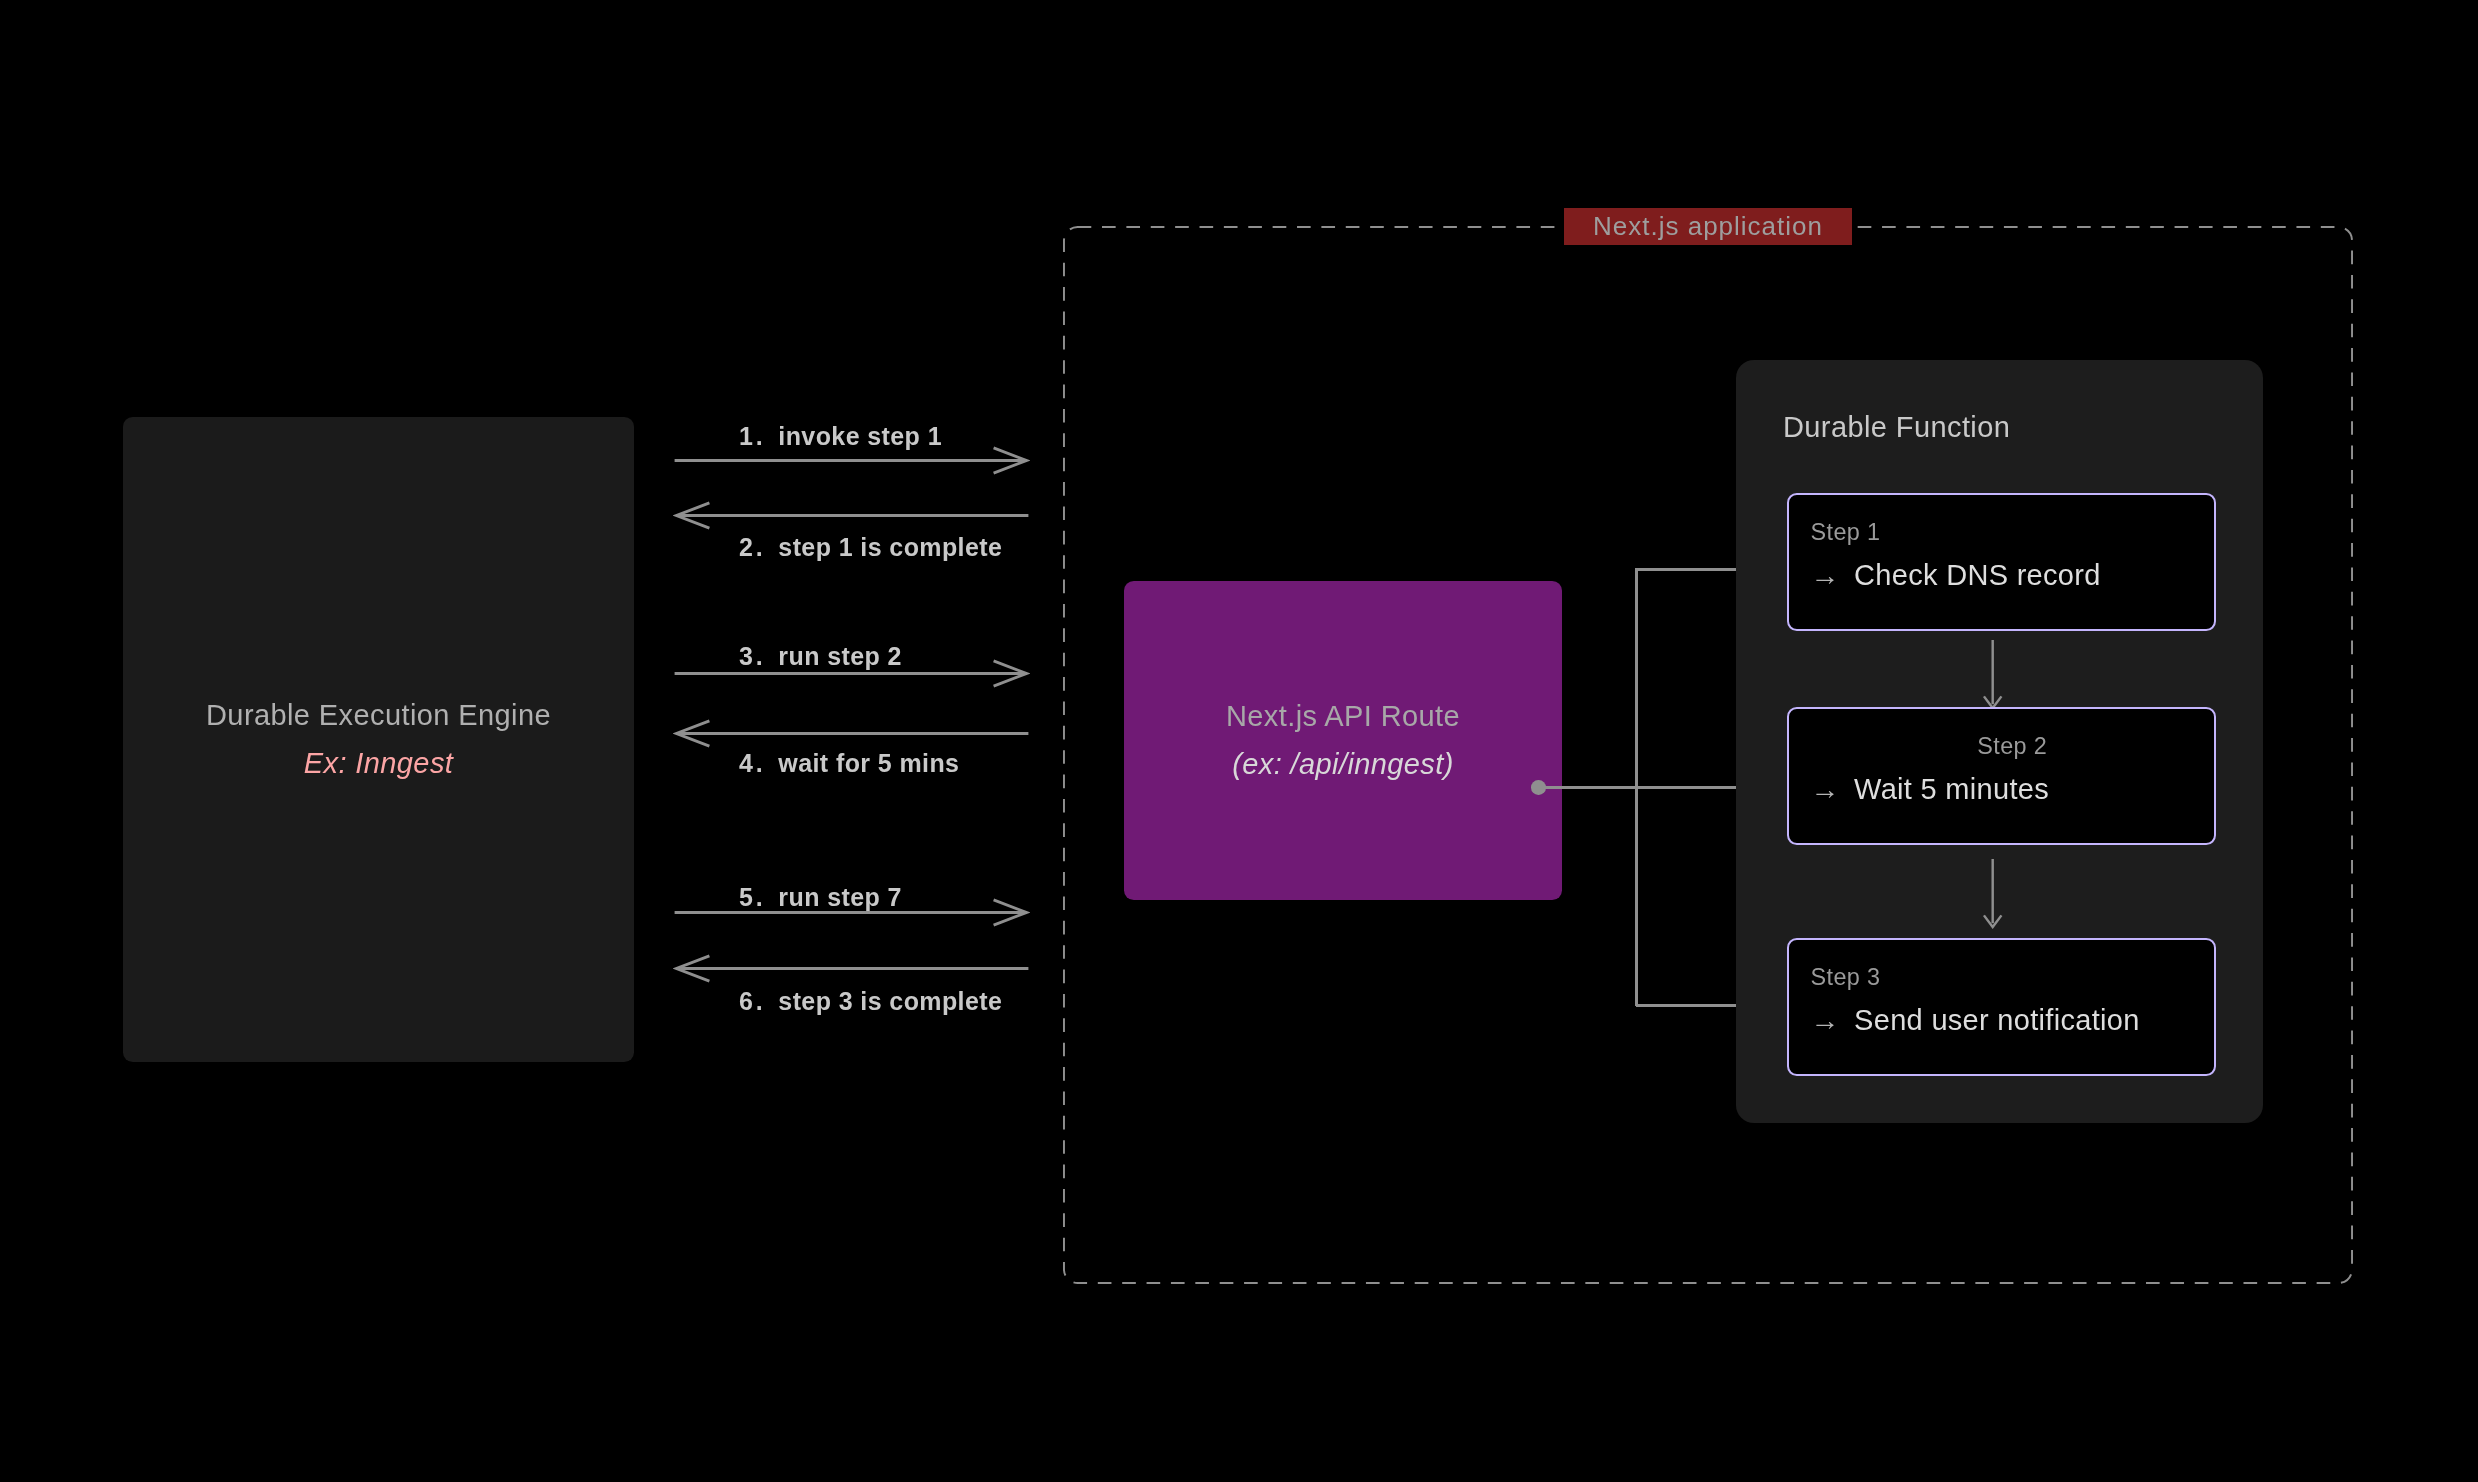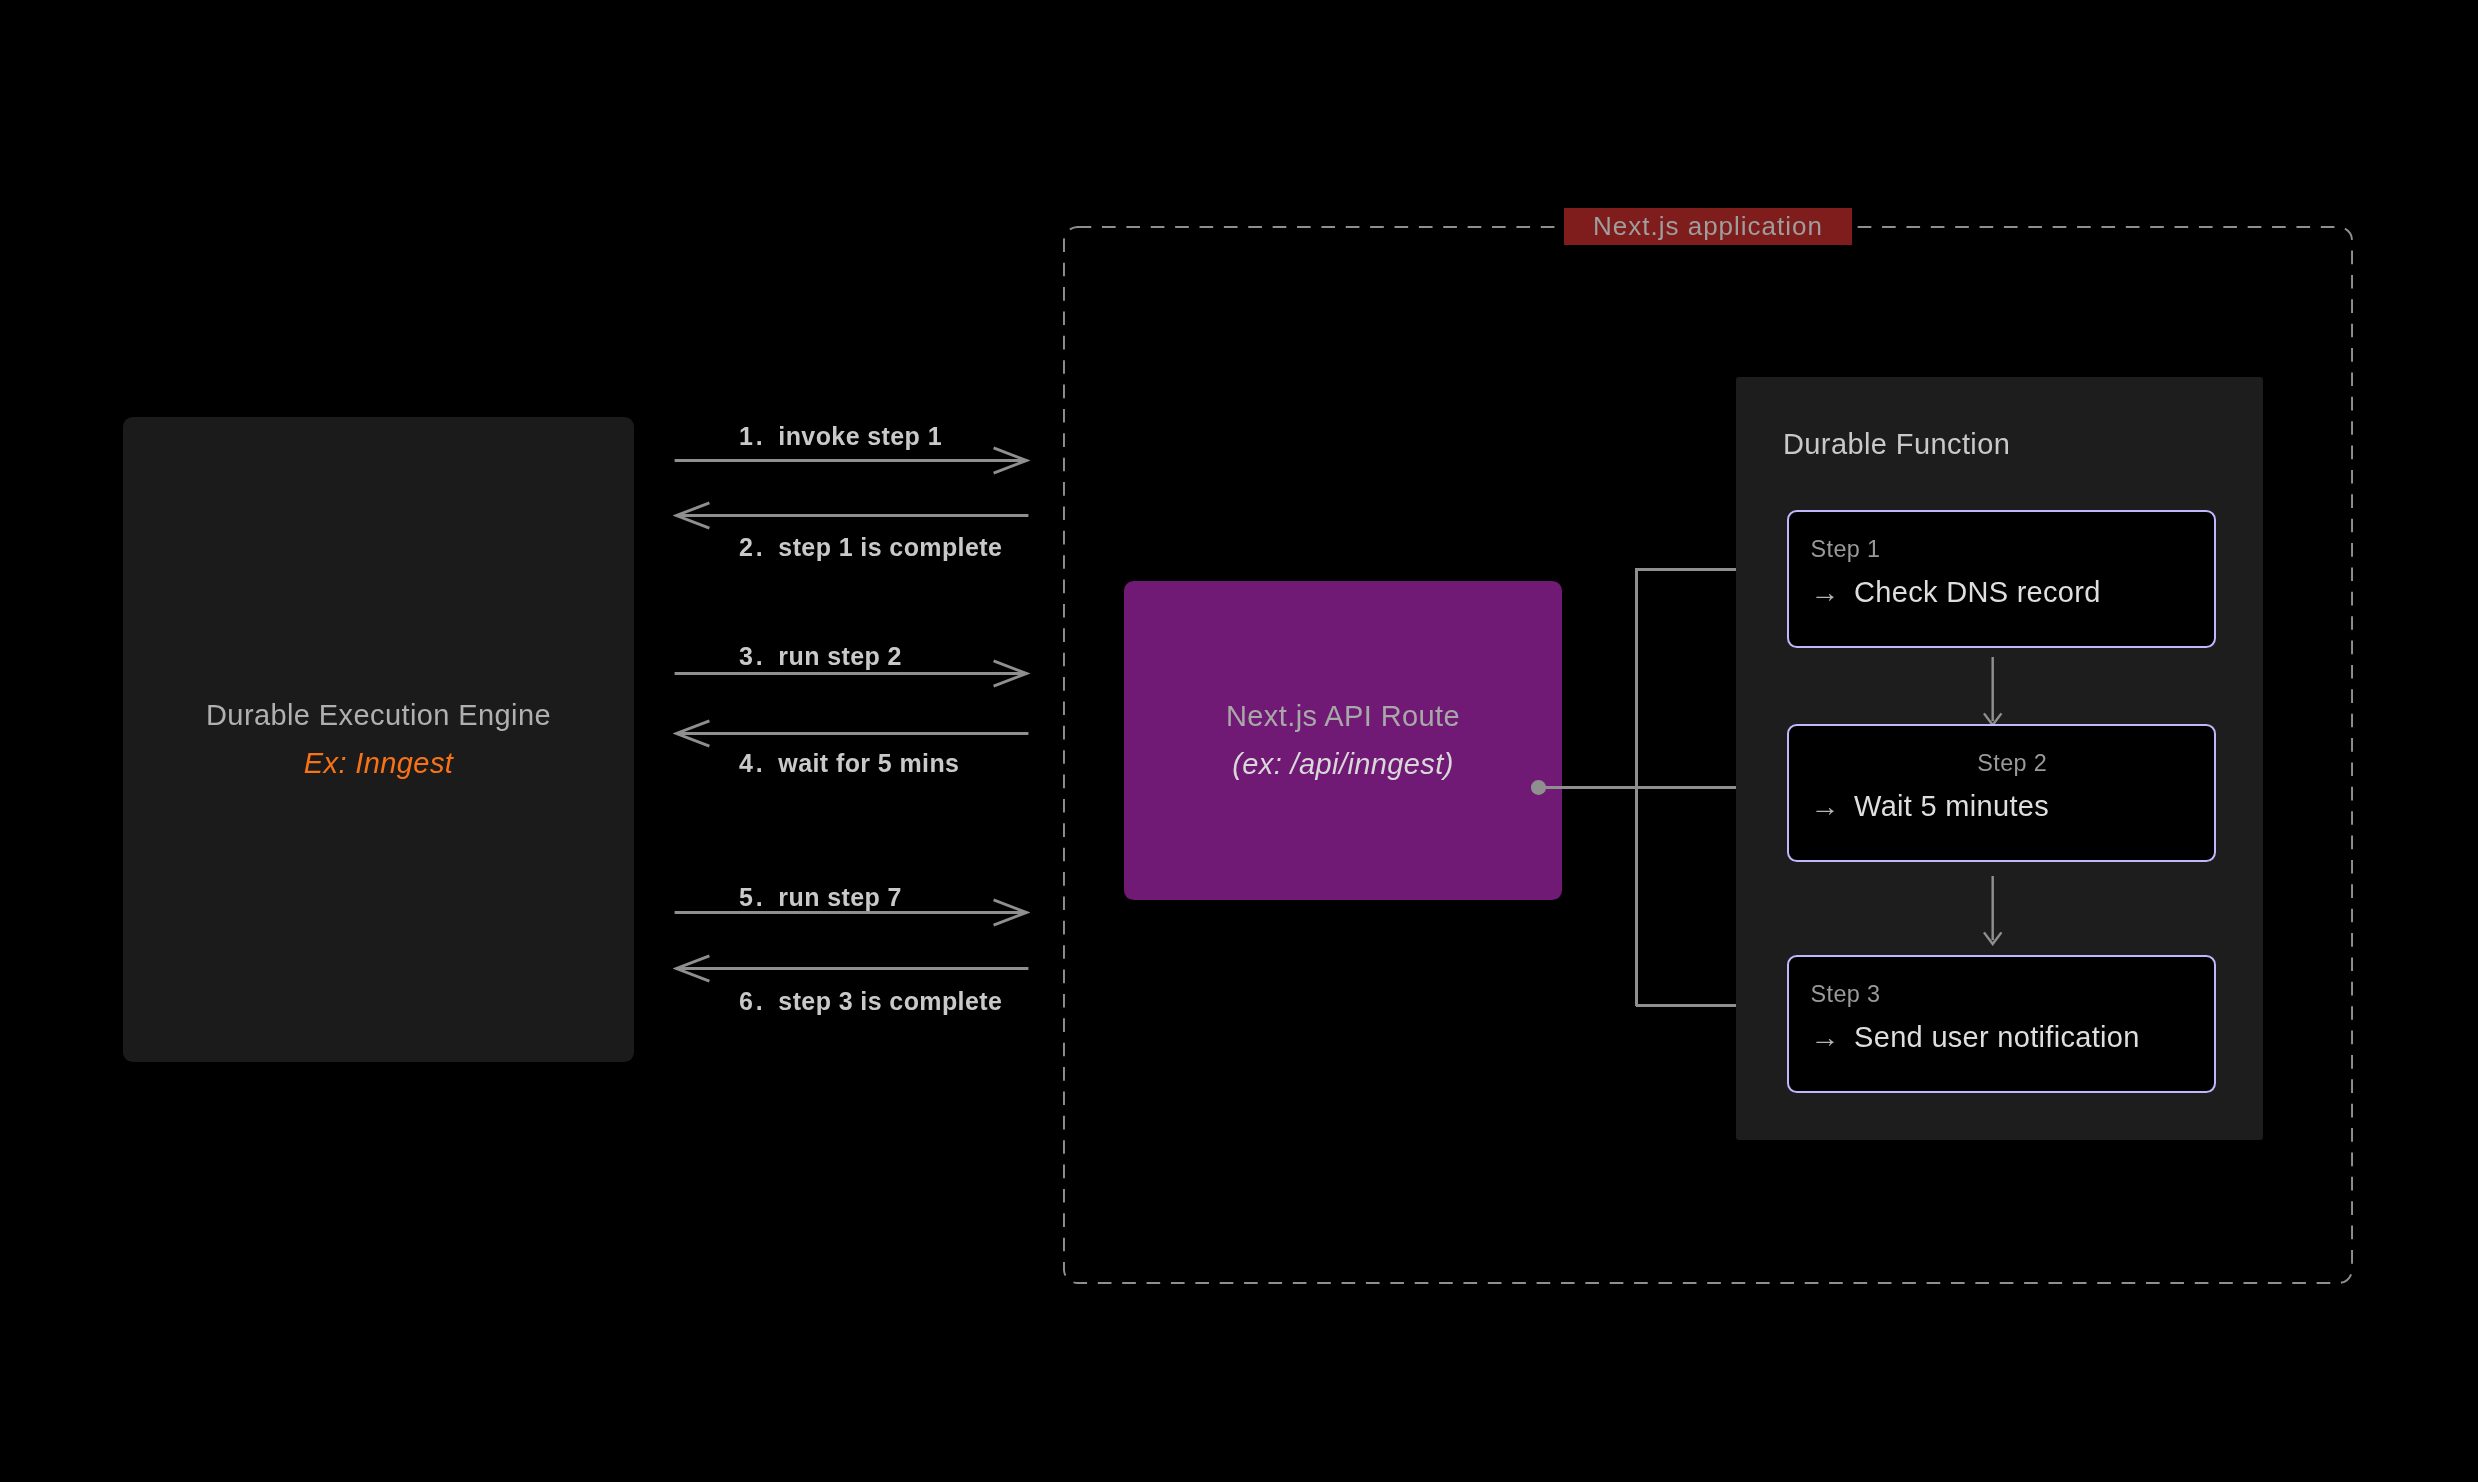--- a/index.html
+++ b/index.html
@@ -10,21 +10,21 @@
   }
   .abs{position:absolute;}
 
   
   .engine-box{
     left:123px;top:417px;width:511px;height:645px;
     background:#1b1b1b;border-radius:9.8px;
     display:flex;flex-direction:column;align-items:center;justify-content:center;gap:15px;
   }
   .engine-title{font-size:29px;color:#b0b0b0;letter-spacing:0.4px;}
-  .engine-sub{font-size:29px;color:#f97316;font-style:italic;font-weight:500;letter-spacing:0.4px;}
+  .engine-sub{font-size:29px;color:#fca5a5;font-style:italic;font-weight:500;letter-spacing:0.4px;}
 
   
   .msg-label{
     left:739px;height:31px;line-height:31px;
     font-size:25px;color:#c9c9c9;font-weight:600;letter-spacing:0.4px;white-space:nowrap;
   }
   .msg-num{font-weight:700;letter-spacing:2.9px;margin-right:12.7px;}
   .h-arrow{left:673px;width:357px;height:29px;}
   .h-arrow line,.h-arrow polyline{stroke:#8f8f8f;stroke-width:3;fill:none;}
 
@@ -51,21 +51,21 @@
   .conn{background:#8f8f8f;}
   .conn-dot{left:1531px;top:780px;width:14.6px;height:14.6px;border-radius:50%;background:#8f8f8f;}
   .conn-mid{left:1538px;top:786px;width:250px;height:2.9px;}
   .conn-vert{left:1635px;top:568px;width:2.9px;height:438px;}
   .conn-top{left:1636px;top:568px;width:151px;height:2.9px;}
   .conn-bot{left:1636px;top:1004px;width:151px;height:2.9px;}
 
   
   .df-panel{
     left:1736px;top:360px;width:527px;height:763px;
-    background:#1d1d1d;border-radius:3px;margin-top:17px;
+    background:#1d1d1d;border-radius:18px;
   }
   .df-title{position:absolute;left:47px;top:51px;font-size:29px;color:#c9c9c9;letter-spacing:0.4px;}
   .step-box{
     position:absolute;left:51px;width:429px;height:138px;box-sizing:border-box;
     background:#000000;border:2px solid #c4b5fd;border-radius:9.8px;
     padding:24.4px 0 0 21.5px;
   }
   .step-1{top:133px;} .step-2{top:347px;text-align:center;} .step-3{top:578px;}
   .step-label{font-size:23.4px;color:#9a9a9a;letter-spacing:0.4px;}
   .step-action{margin-top:12.7px;display:flex;align-items:center;gap:14.6px;white-space:nowrap;}

